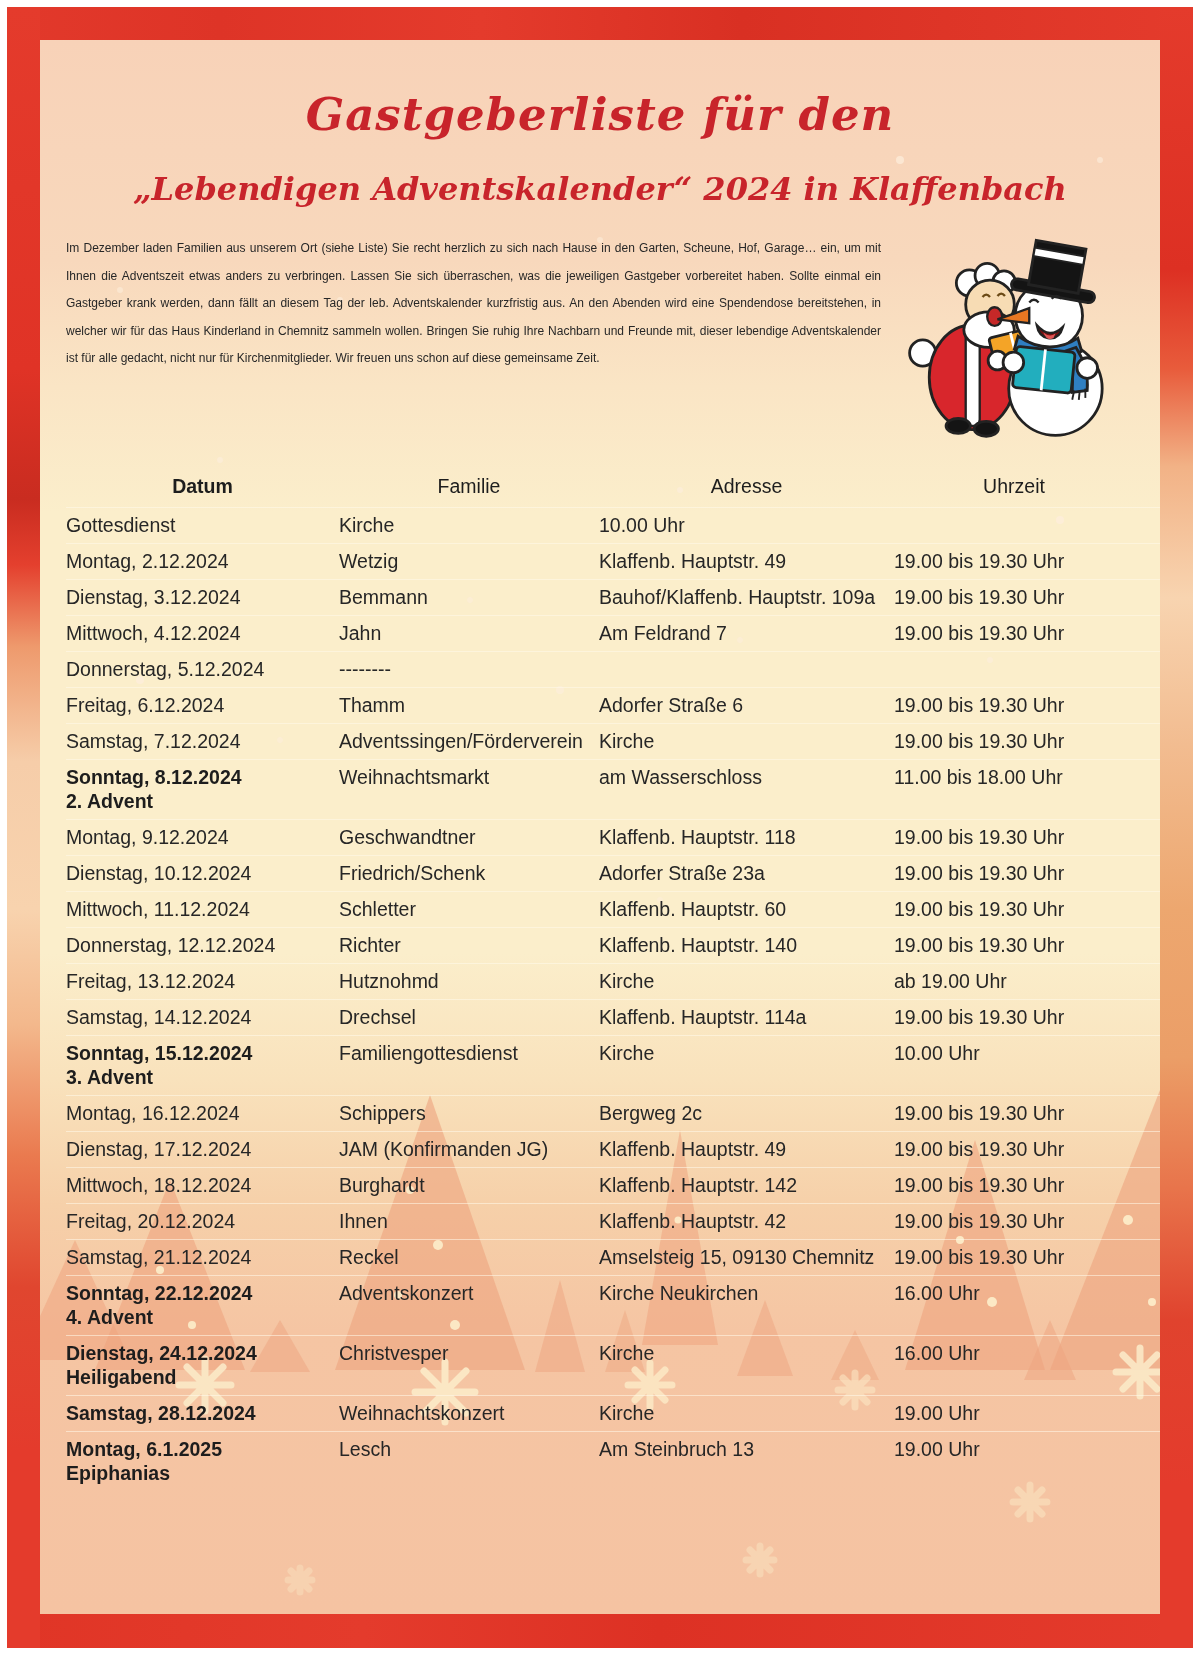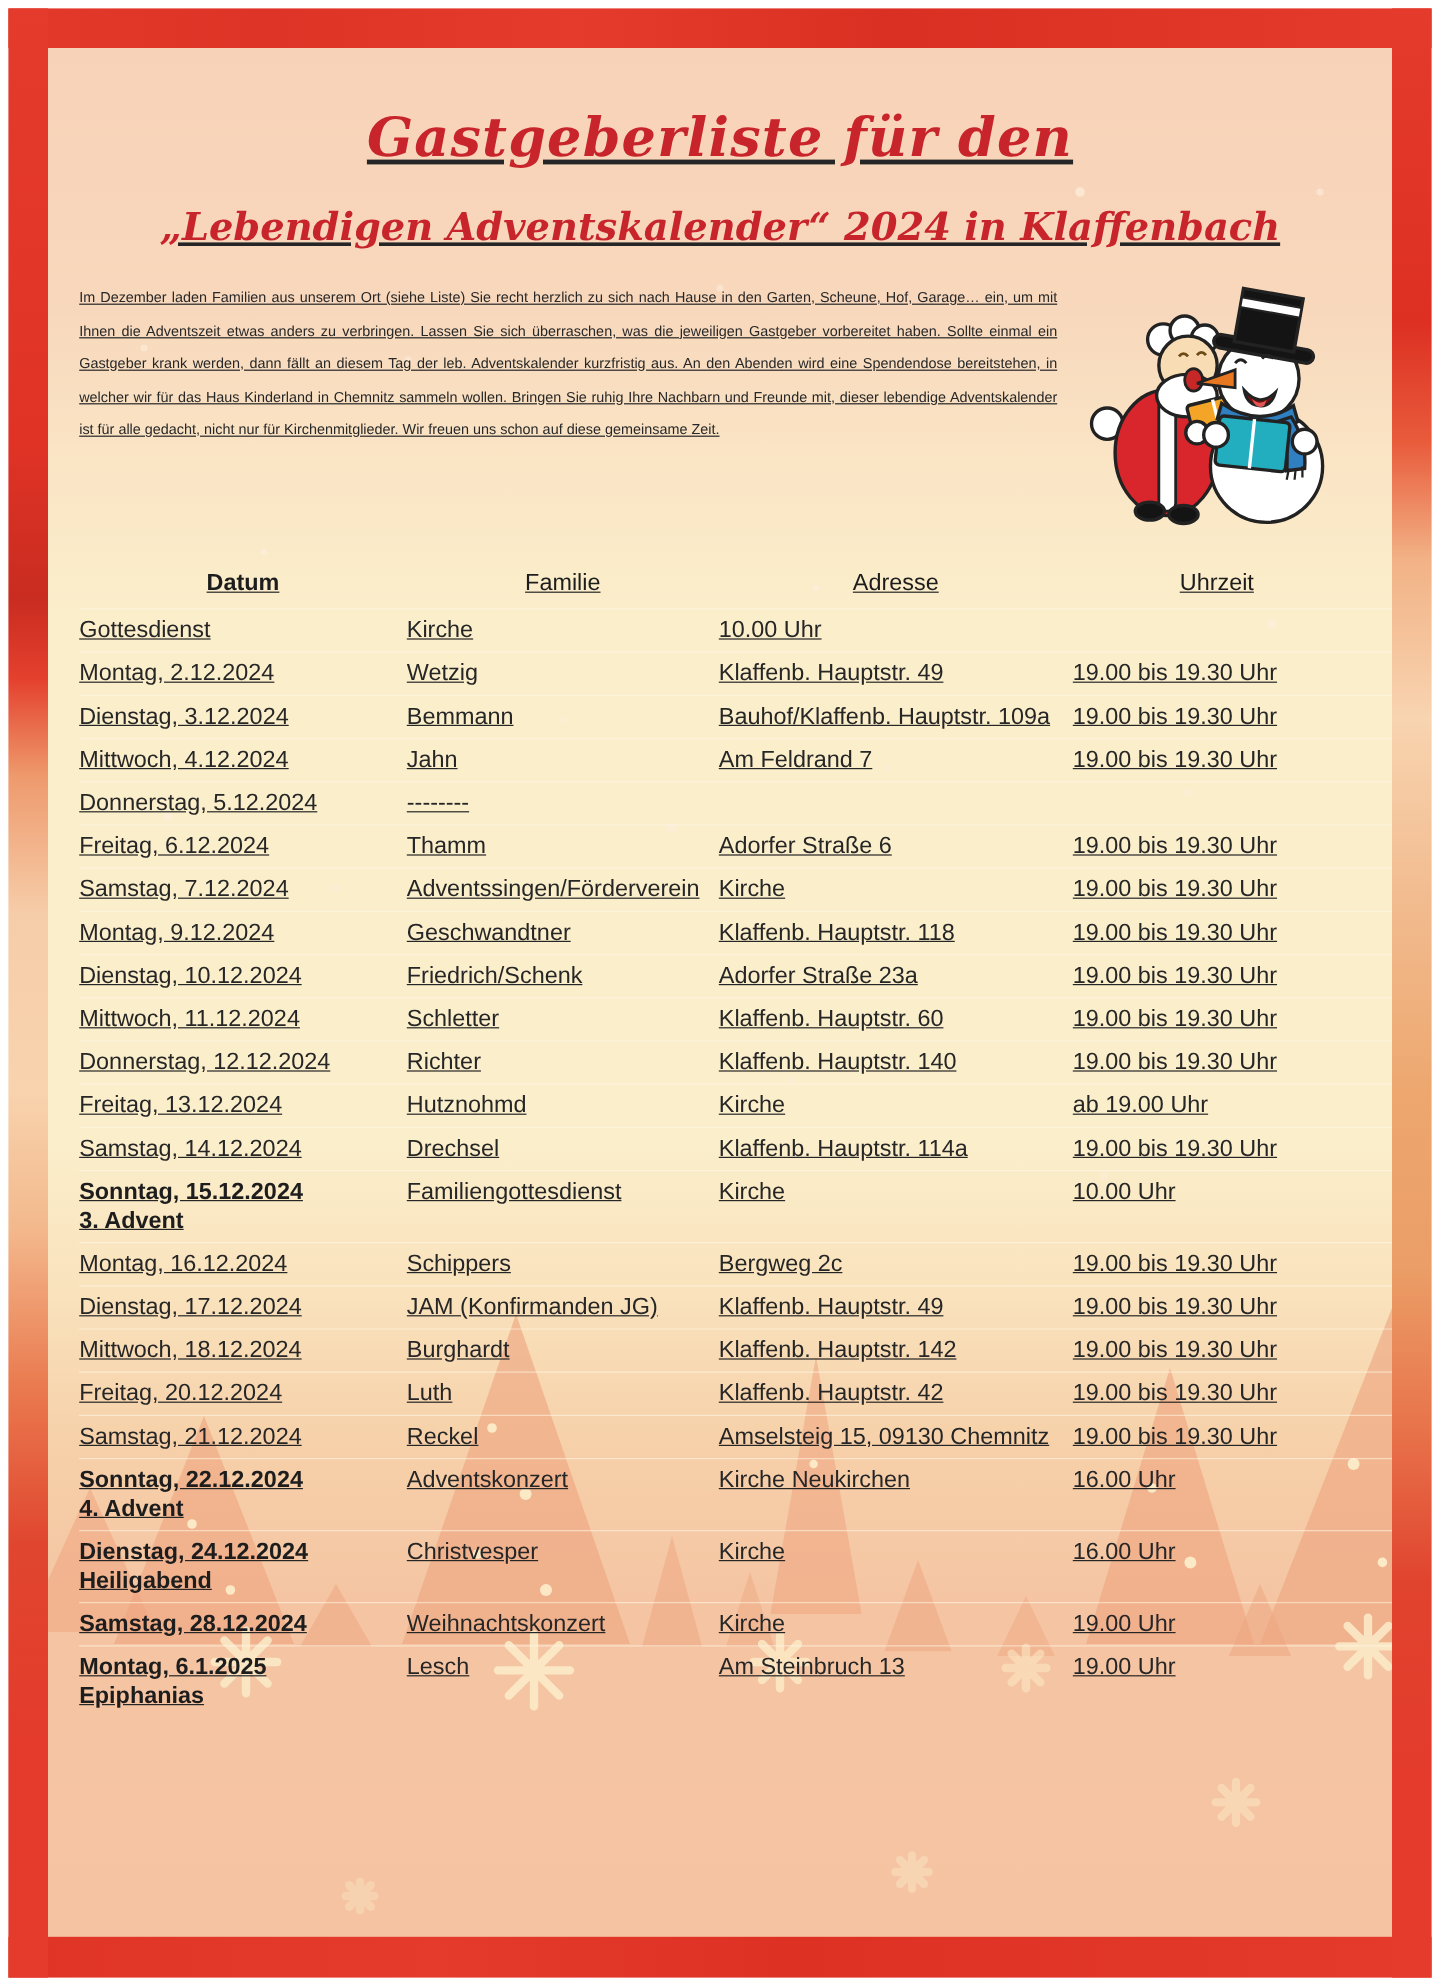--- a/index.html
+++ b/index.html
@@ -28,21 +28,20 @@
     background:linear-gradient(180deg,
       #f8d2b8 0%,
       #f8d8bc 14%,
       #fae5c5 22%,
       #fbeecb 30%,
       #fbeecb 58%,
       #f9e2bc 66%,
       #f6d0a9 74%,
       #f5c5a3 82%,
       #f5c3a2 100%);
-    text-decoration:underline;
   }
   #decor{position:absolute;inset:0;width:100%;height:100%;z-index:0;pointer-events:none;}
   #fg{position:relative;z-index:1;height:100%;}
   
   .title{
     text-align:center;
     font-family:"DejaVu Serif","Liberation Serif",serif;
     font-style:italic;font-weight:700;
     color:#c8242b;
     line-height:1.0;
@@ -299,20 +298,29 @@
   <div class="trow">
     <div class="c-date">
       <span class="d1">Samstag, 7.12.2024</span>
       
     </div>
     <div class="c-family">Adventssingen/Förderverein</div>
     <div class="c-address">Kirche</div>
     <div class="c-time">19.00 bis 19.30 Uhr</div>
   </div>
 
+  <div class="trow bold">
+    <div class="c-date">
+      <span class="d1">Sonntag, 8.12.2024</span>
+      <span class="d2">2. Advent</span>
+    </div>
+    <div class="c-family">Weihnachtsmarkt</div>
+    <div class="c-address">am Wasserschloss</div>
+    <div class="c-time">11.00 bis 18.00 Uhr</div>
+  </div>
 
   <div class="trow">
     <div class="c-date">
       <span class="d1">Montag, 9.12.2024</span>
       
     </div>
     <div class="c-family">Geschwandtner</div>
     <div class="c-address">Klaffenb. Hauptstr. 118</div>
     <div class="c-time">19.00 bis 19.30 Uhr</div>
   </div>
@@ -406,21 +414,21 @@
     <div class="c-address">Klaffenb. Hauptstr. 142</div>
     <div class="c-time">19.00 bis 19.30 Uhr</div>
   </div>
 
 
   <div class="trow">
     <div class="c-date">
       <span class="d1">Freitag, 20.12.2024</span>
       
     </div>
-    <div class="c-family">Luth</div>
+    <div class="c-family">Ihnen</div>
     <div class="c-address">Klaffenb. Hauptstr. 42</div>
     <div class="c-time">19.00 bis 19.30 Uhr</div>
   </div>
 
   <div class="trow">
     <div class="c-date">
       <span class="d1">Samstag, 21.12.2024</span>
       
     </div>
     <div class="c-family">Reckel</div>

